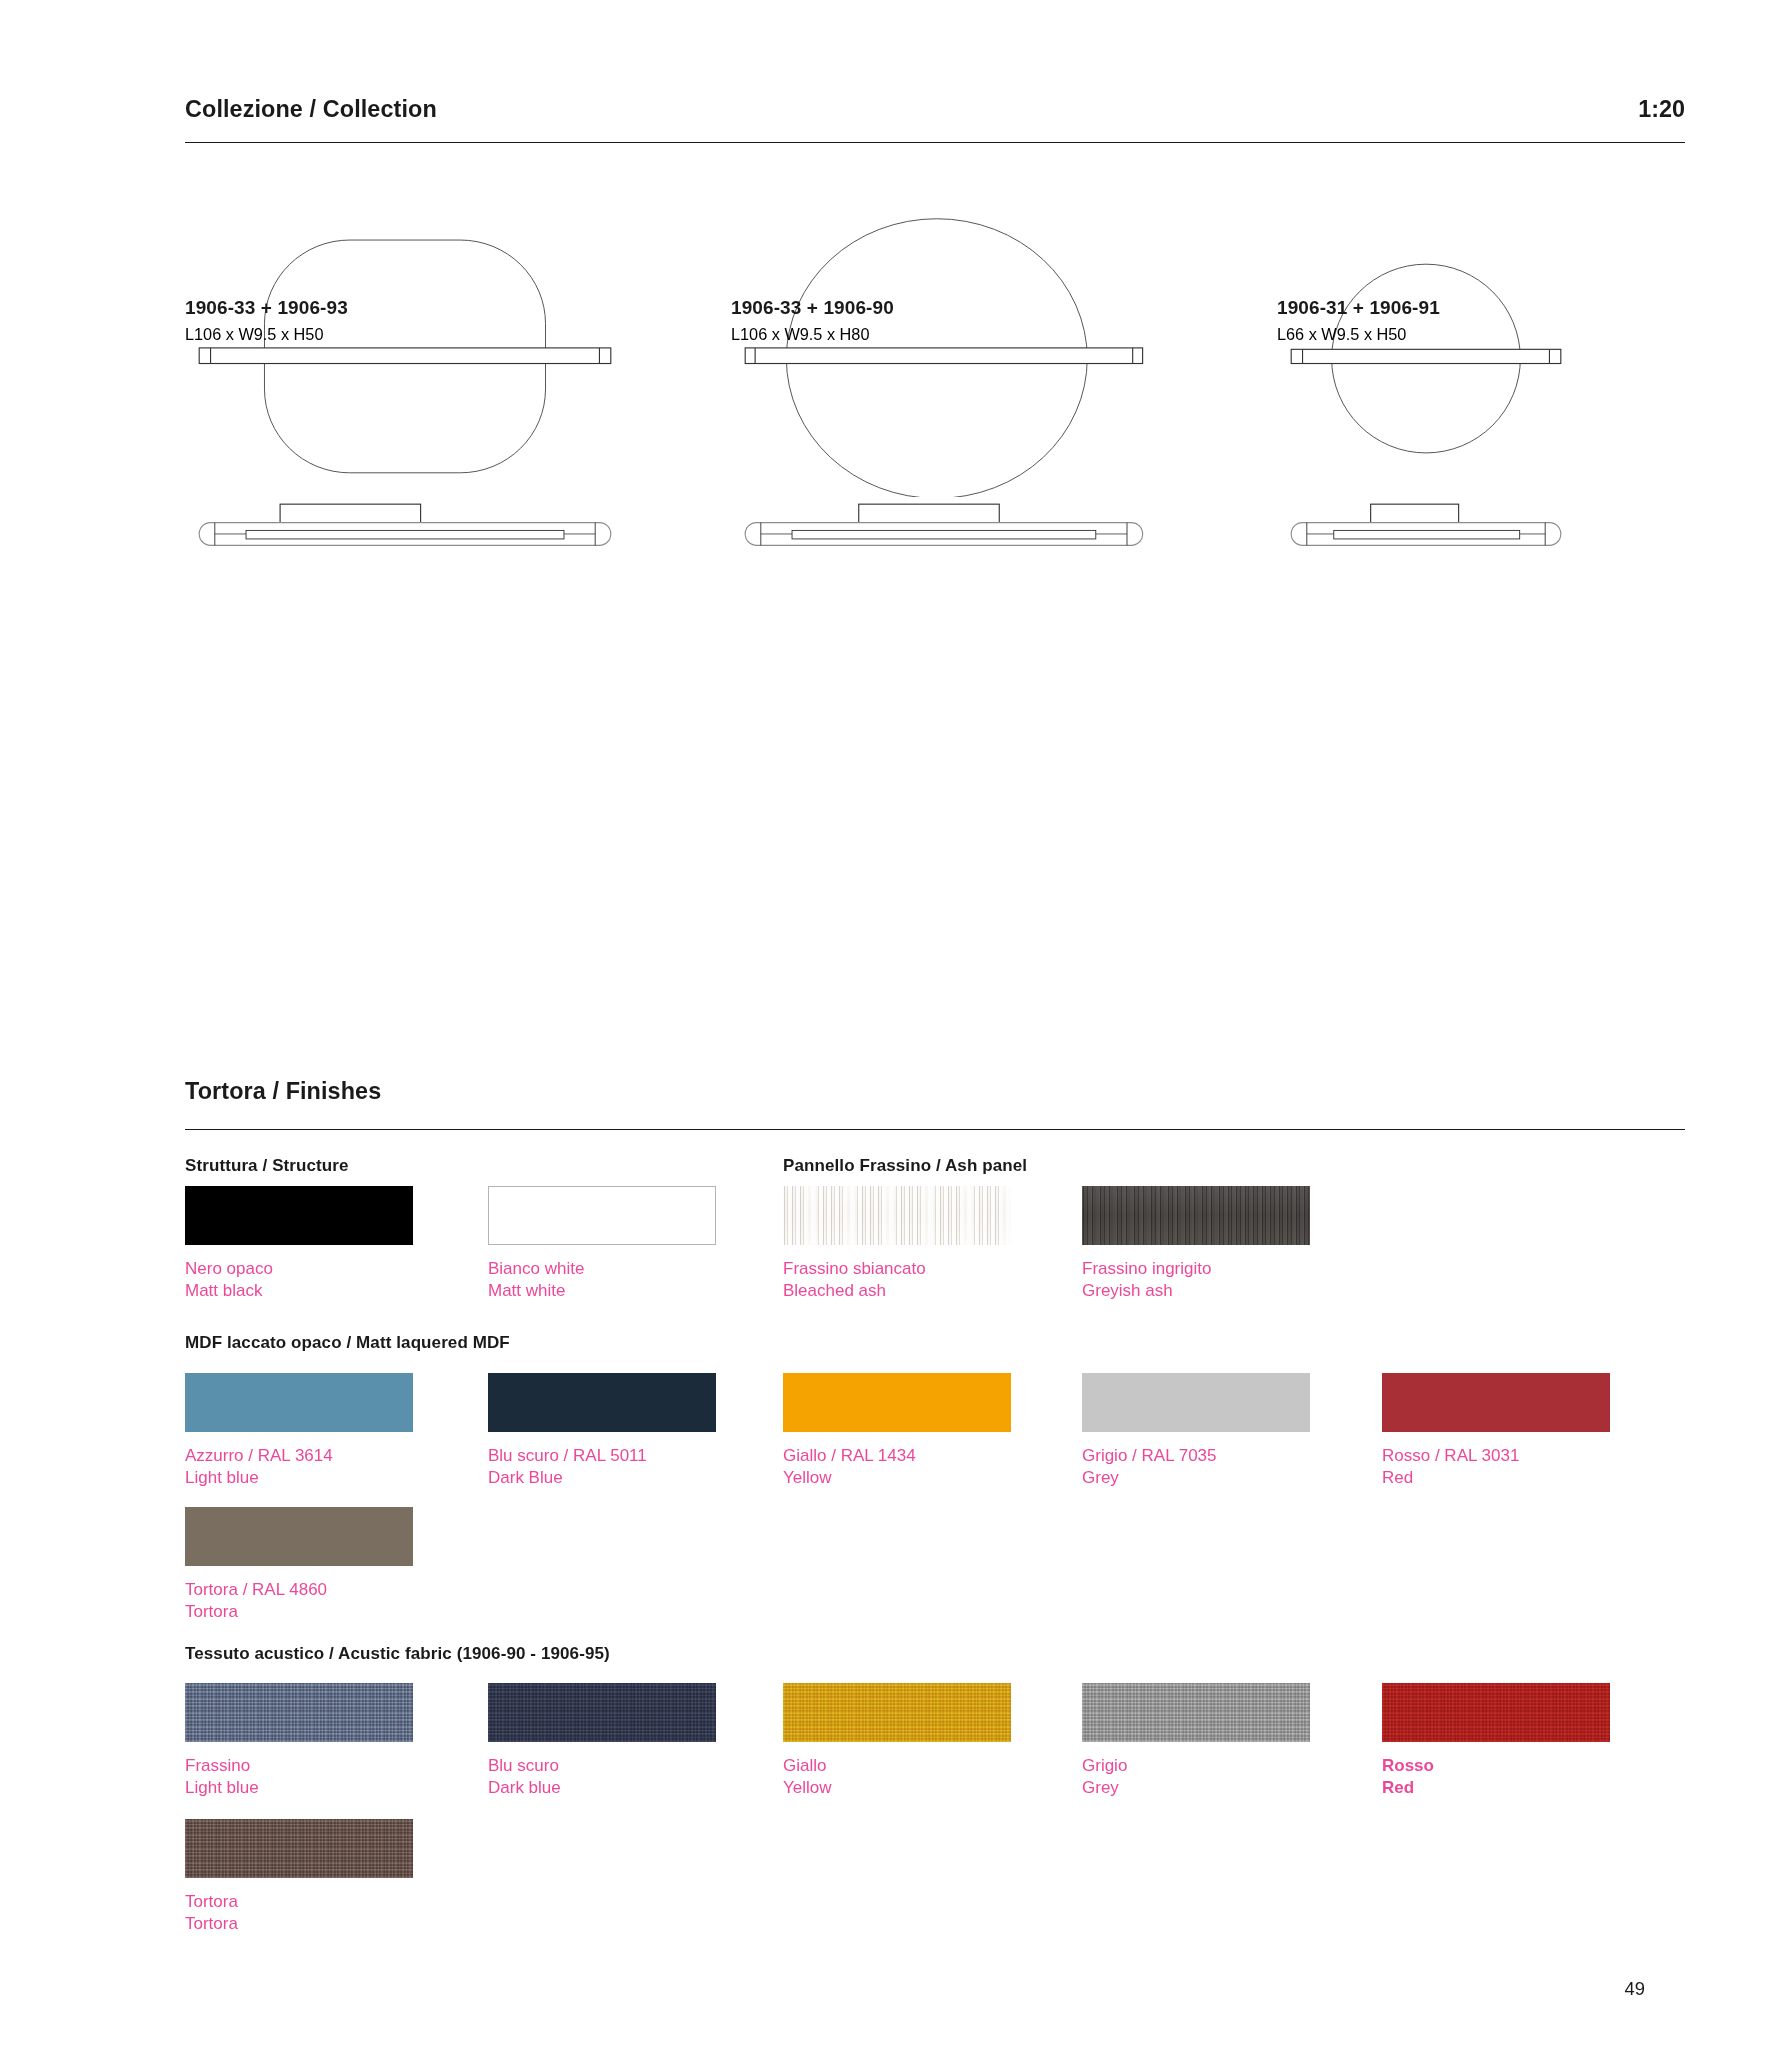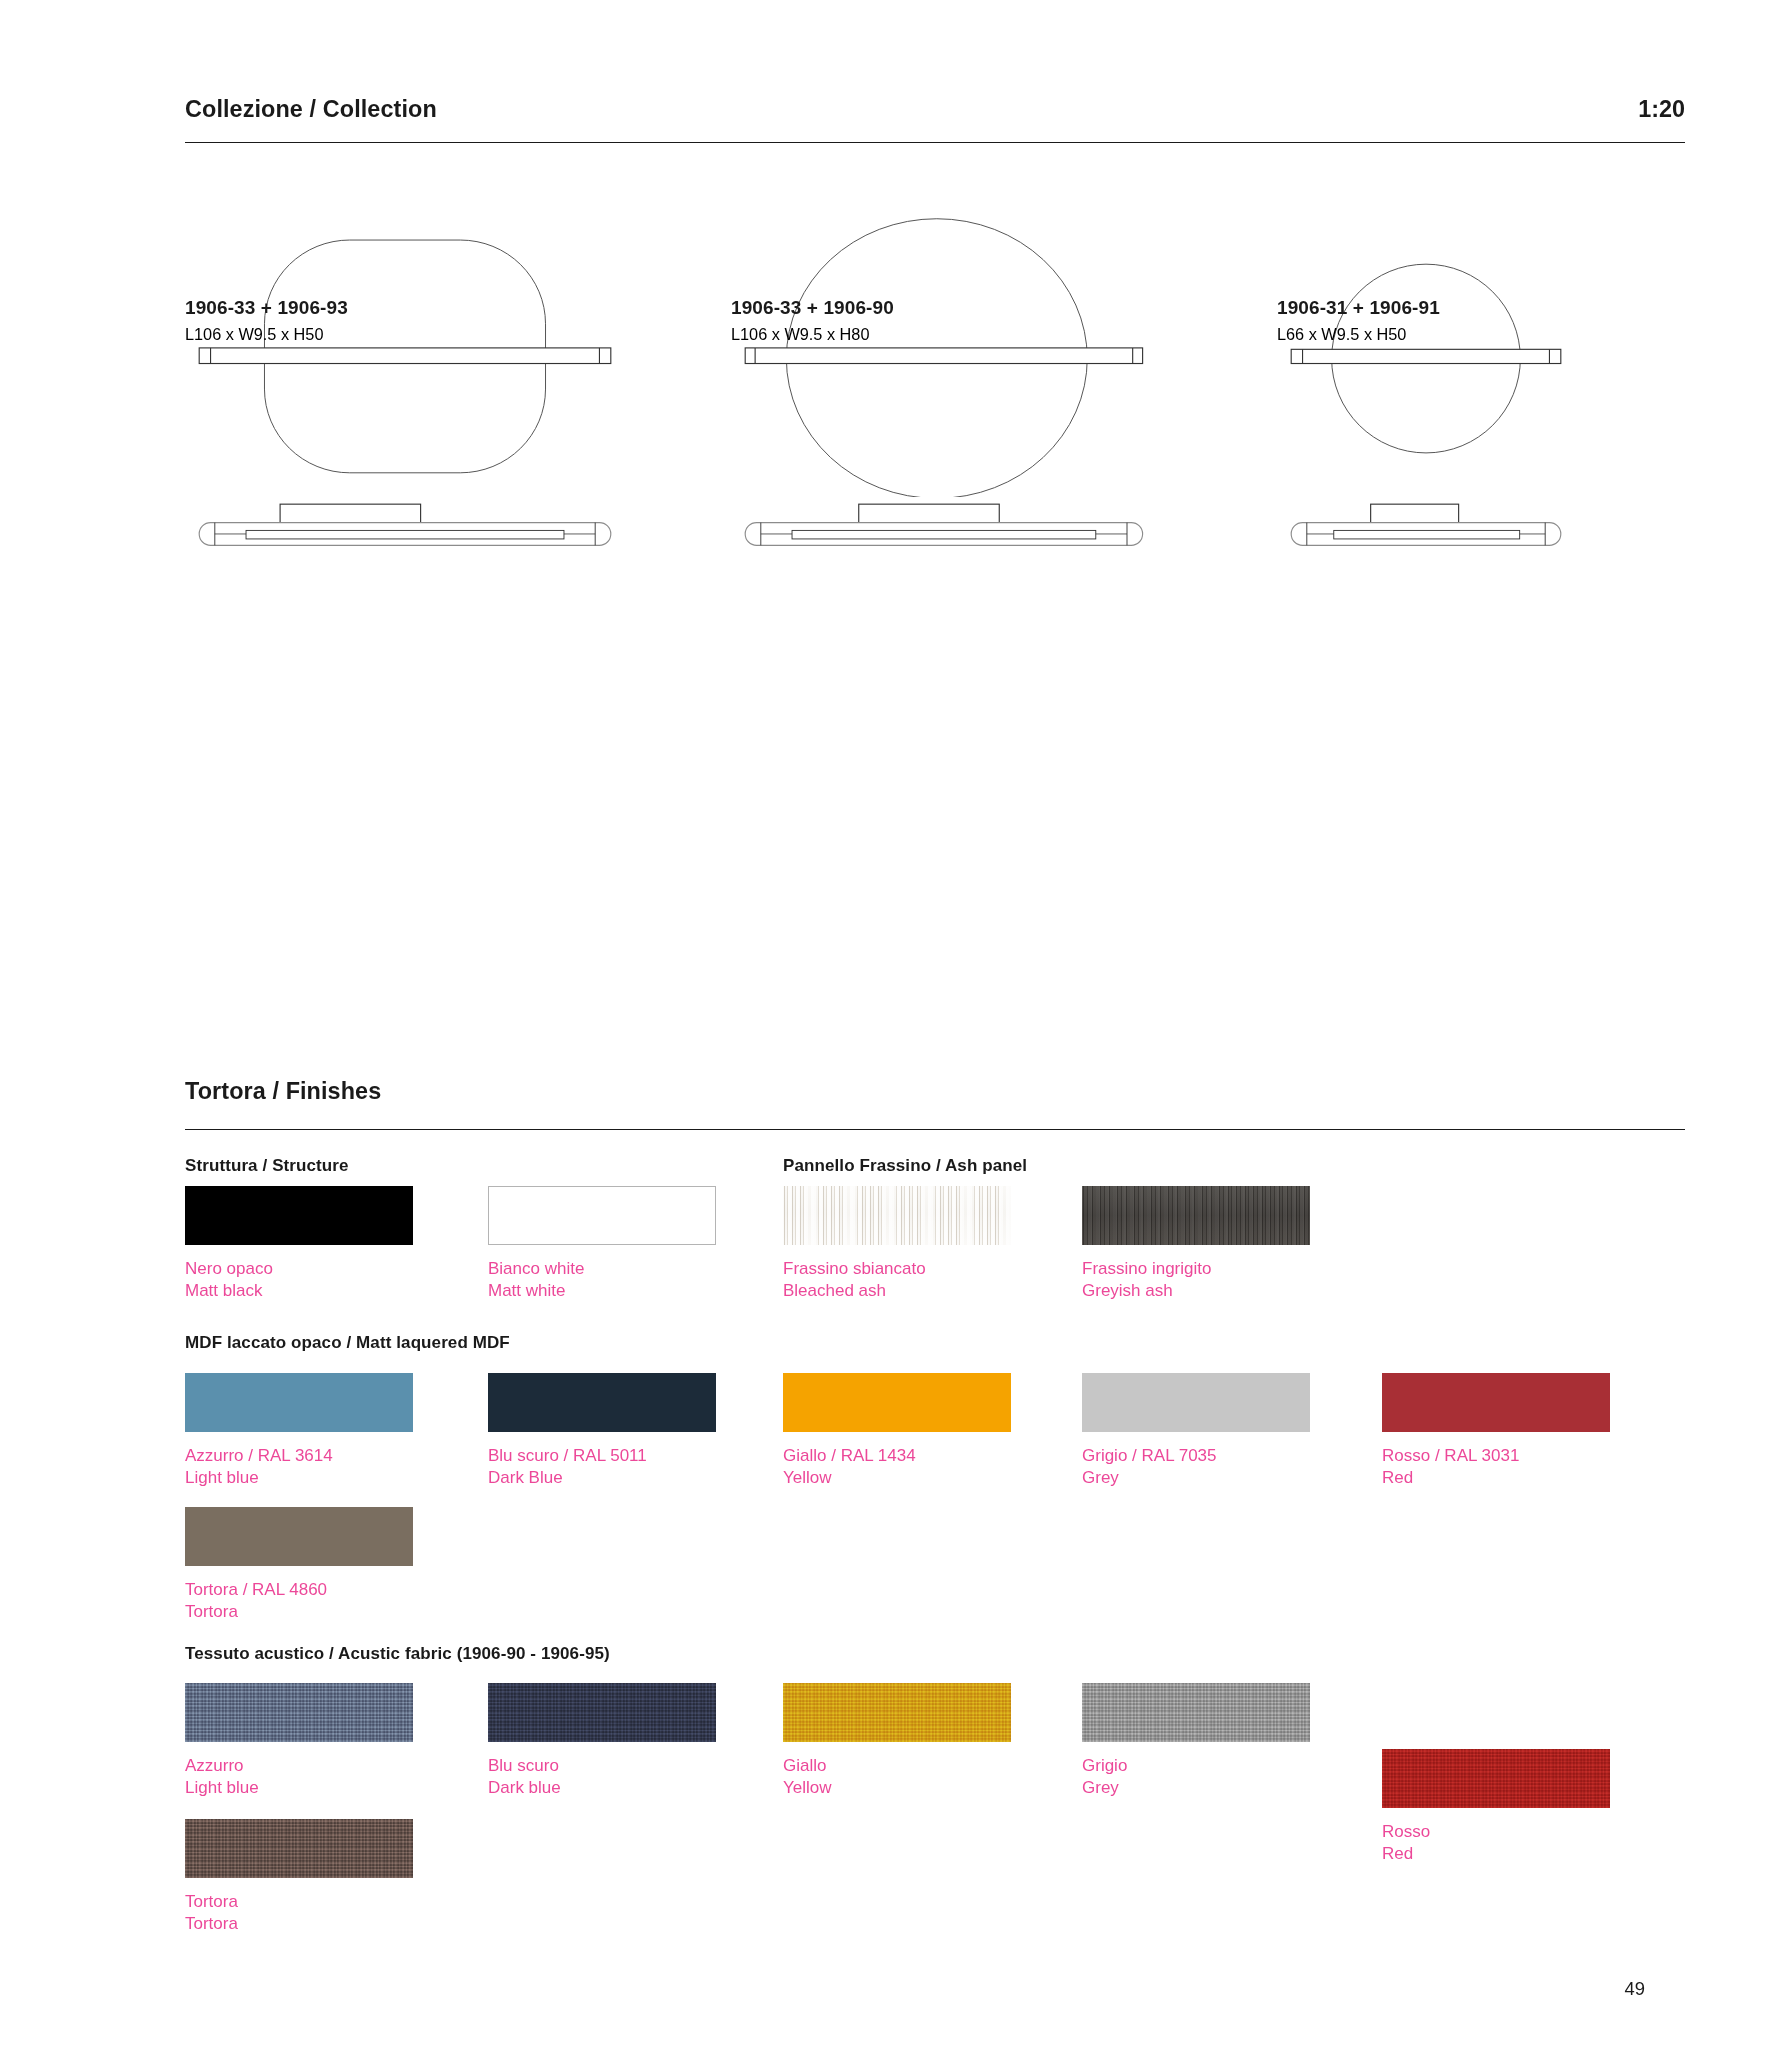--- a/index.html
+++ b/index.html
@@ -299,21 +299,21 @@
         <div>Tortora</div>
       </div>
     </div>
   </div>
 
   <div class="sub-title" style="left:145px; top:1644px;">Tessuto acustico / Acustic fabric (1906-90 - 1906-95)</div>
   <div class="swatch-grid">
     <div class="swatch" style="left:145px; top:1683px;">
       <span class="chip fabric" style="background:#67748C"></span>
       <div class="sw-labels">
-        <div>Azzurro</div>
+        <div>Frassino</div>
         <div>Light blue</div>
       </div>
     </div>
     <div class="swatch" style="left:448px; top:1683px;">
       <span class="chip fabric" style="background:#353B51"></span>
       <div class="sw-labels">
         <div>Blu scuro</div>
         <div>Dark blue</div>
       </div>
     </div>
@@ -324,21 +324,21 @@
         <div>Yellow</div>
       </div>
     </div>
     <div class="swatch" style="left:1042px; top:1683px;">
       <span class="chip fabric" style="background:#9A9A9A"></span>
       <div class="sw-labels">
         <div>Grigio</div>
         <div>Grey</div>
       </div>
     </div>
-    <div class="swatch" style="left:1342px; top:1749px;">
+    <div class="swatch" style="left:1342px; top:1683px;font-weight:bold;">
       <span class="chip fabric" style="background:#AF2320"></span>
       <div class="sw-labels">
         <div>Rosso</div>
         <div>Red</div>
       </div>
     </div>
     <div class="swatch" style="left:145px; top:1819px;">
       <span class="chip fabric" style="background:#6B5750"></span>
       <div class="sw-labels">
         <div>Tortora</div>

